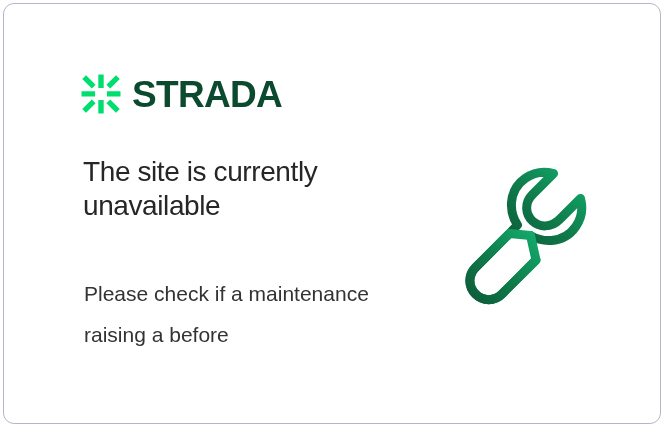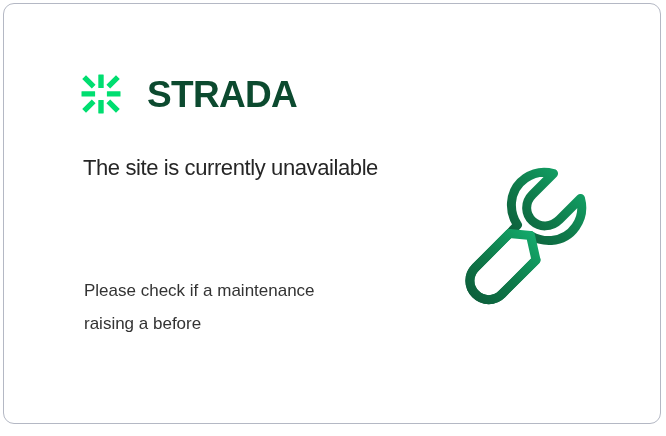--- a/index.html
+++ b/index.html
@@ -35,21 +35,21 @@
     border-radius: 11px;
   }
 
   
   .brand {
     position: absolute;
     left: 77px;
     top: 70px;
     display: flex;
     align-items: center;
-    gap: 26px;
+    gap: 11px;
   }
   .brand-mark {
     width: 40px;
     height: 40px;
     display: block;
     flex: 0 0 auto;
   }
   .brand-word {
     font-size: 37px;
     font-weight: bold;
@@ -58,35 +58,35 @@
     line-height: 1;
     white-space: nowrap;
   }
 
   
   .headline {
     position: absolute;
     left: 79px;
     top: 151px;
     width: 330px;
-    font-size: 22px;
+    font-size: 28px;
     font-weight: normal;
     line-height: 1.22;
     letter-spacing: -0.4px;
     color: #262626;
     margin: 0;
   }
 
   
   .body-copy {
     position: absolute;
     left: 80px;
     top: 270px;
     width: 300px;
-    font-size: 17px;
+    font-size: 21px;
     line-height: 1.95;
     color: #333333;
     margin: 0;
   }
   .body-copy .line {
     display: block;
     white-space: nowrap;
   }
 
   

